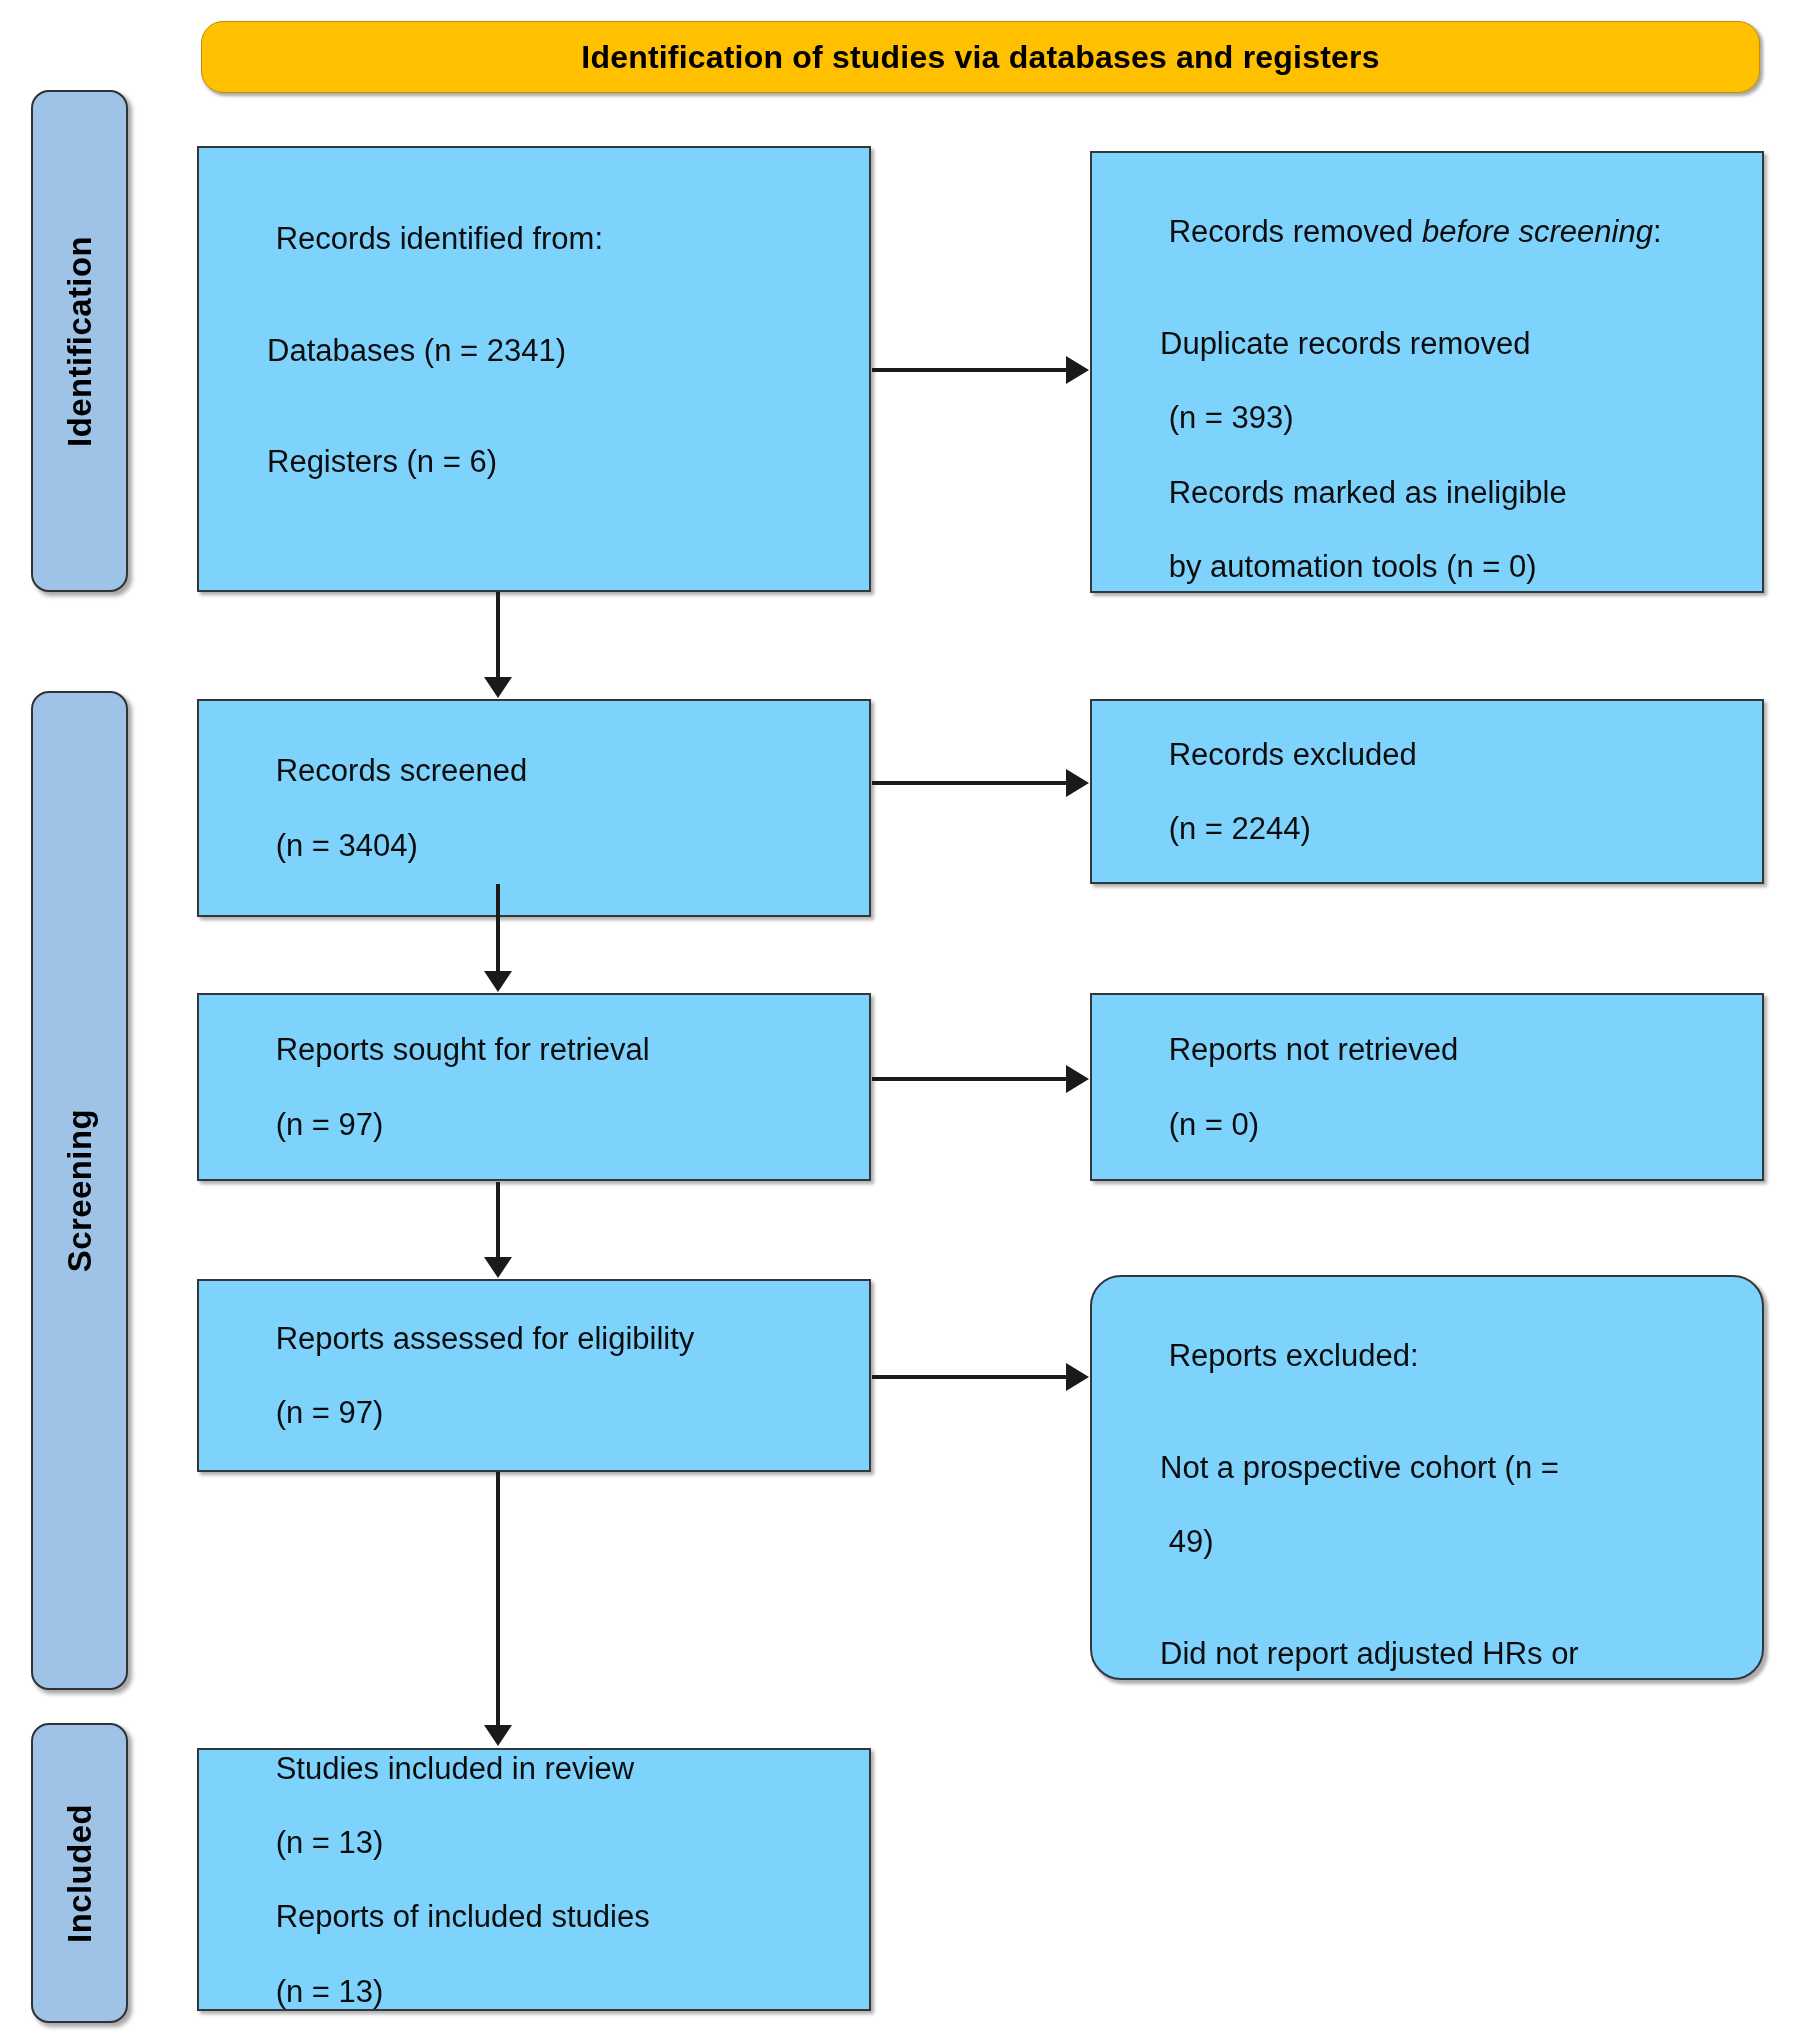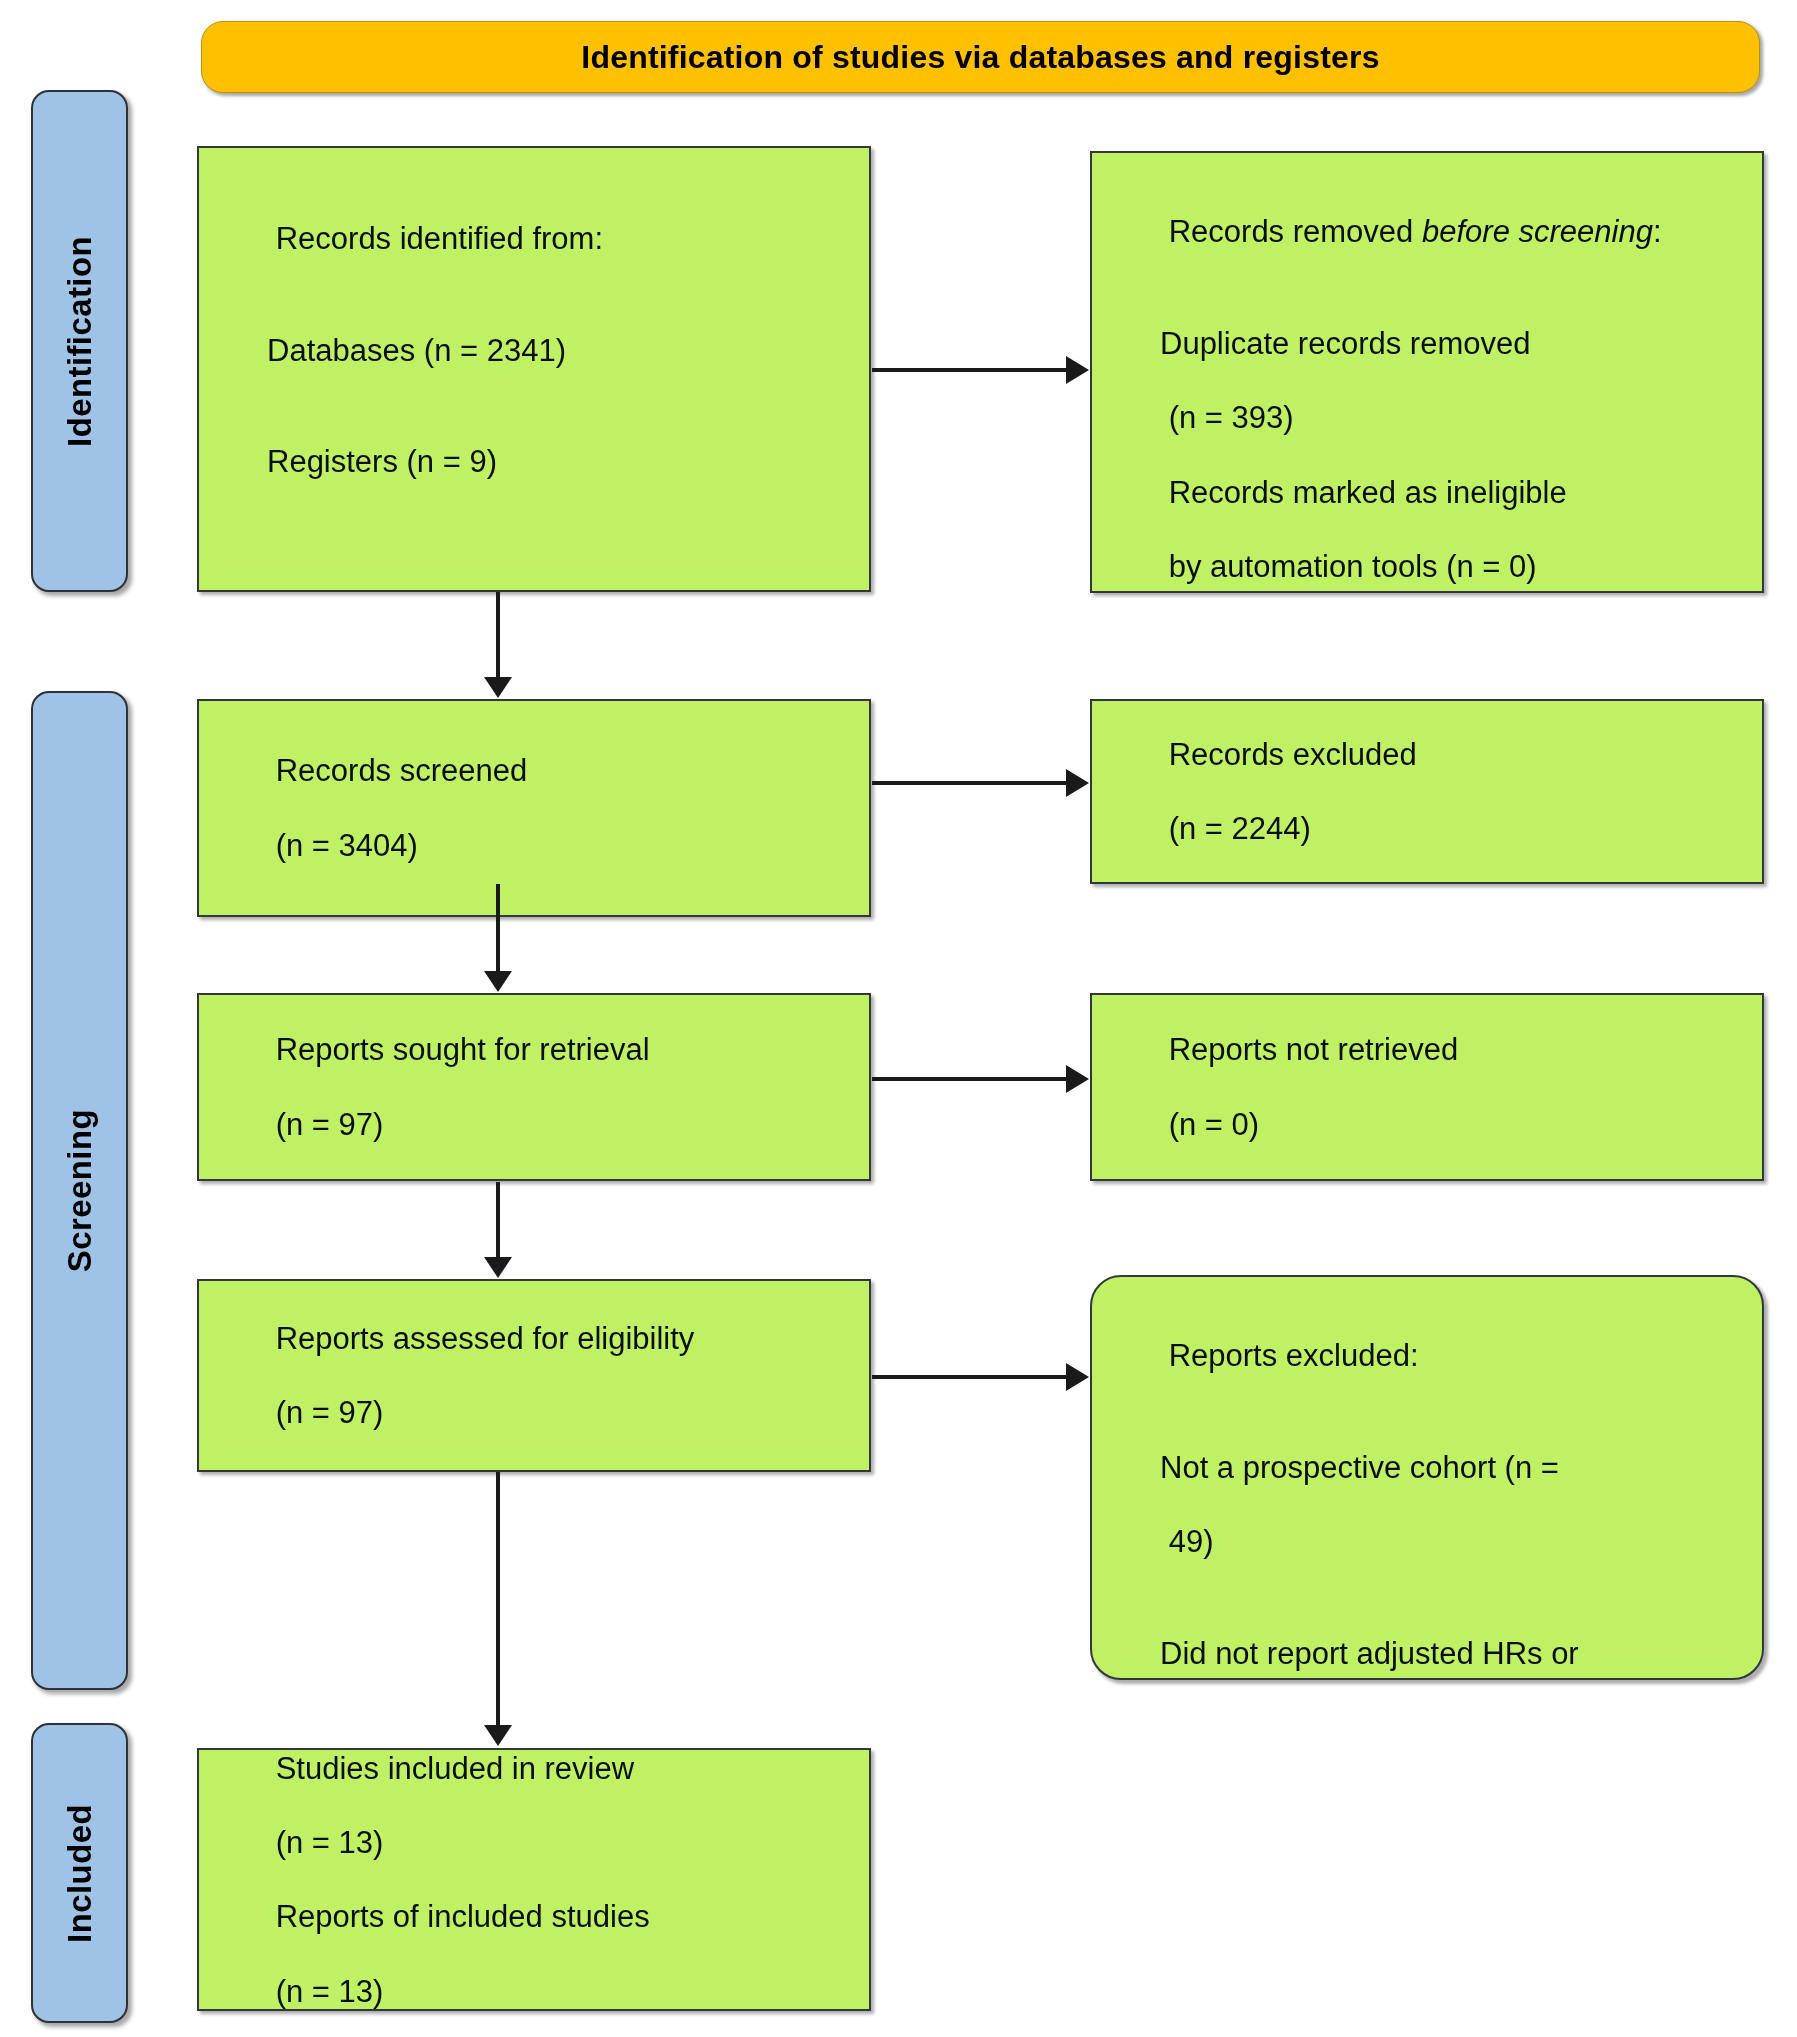--- a/index.html
+++ b/index.html
@@ -61,21 +61,21 @@
     font-size: 33px;
     font-weight: bold;
     color: #000000;
     white-space: nowrap;
     letter-spacing: 0.4px;
   }
 
   
   .box {
     position: absolute;
-    background: #bef264;
+    background: #7dd3fc;
     border: 2.5px solid #33363B;
     box-shadow: 3.3px 3.3px 3.3px rgba(0,0,0,0.32);
     box-sizing: border-box;
     overflow: hidden;
     padding-left: 36px;
   }
   .box-body {
     position: absolute;
     left: 25px;
     right: 11.5px;
@@ -146,21 +146,21 @@
   </div>
 
   <div class="stage" style="top:1723px; height:300px;">
     <span class="stage-text">Included</span>
   </div>
 
   <div class="box" style="left:197px; top:146px; width:674px; height:446px;">
     <div class="box-body centered">
       <span>Records identified from:</span><br>
       <span class="indent">Databases (n = 2341)</span>
-      <span class="indent">Registers (n = 9)</span>
+      <span class="indent">Registers (n = 6)</span>
     </div>
   </div>
 
   <div class="box" style="left:1090px; top:151px; width:674px; height:442px;">
     <div class="box-body topaligned">
       <span>Records removed </span><span class="ital">before screening</span><span>:</span><br>
       <span class="indent">Duplicate records removed</span>
       <span>(n = 393)</span><br>
       <span>Records marked as ineligible</span><br>
       <span>by automation tools (n = 0)</span><br>

